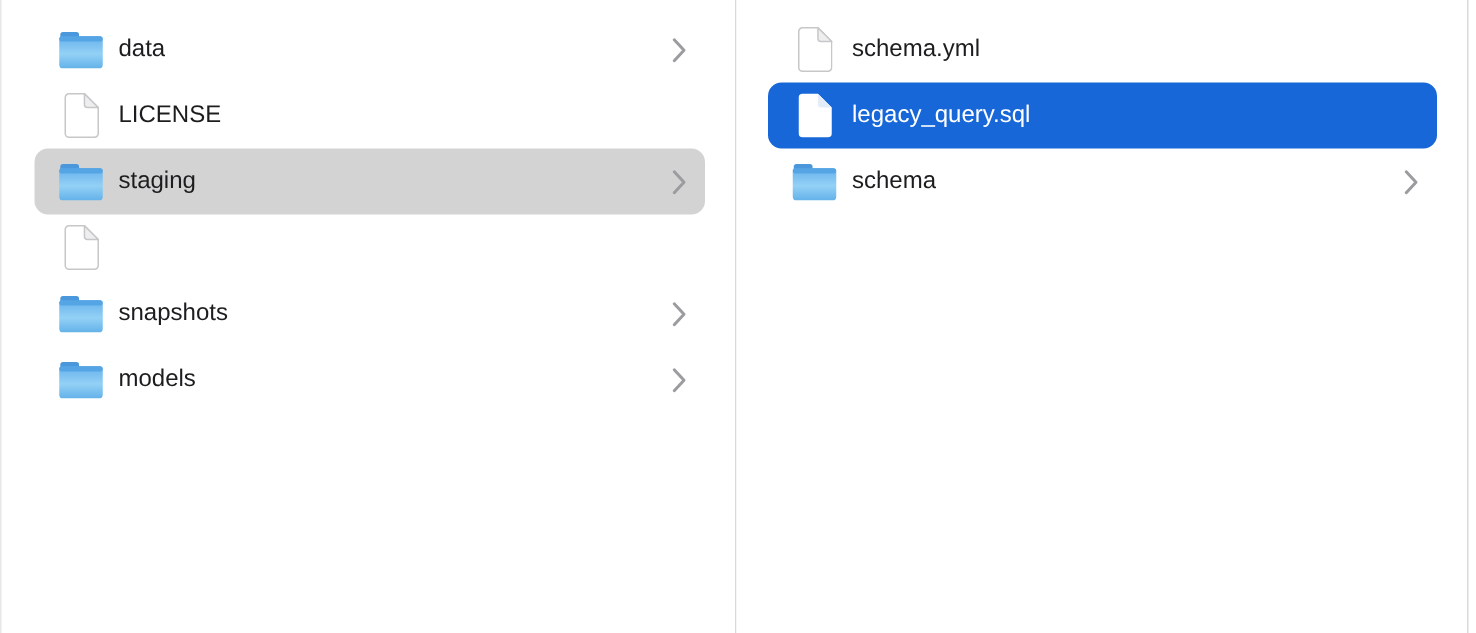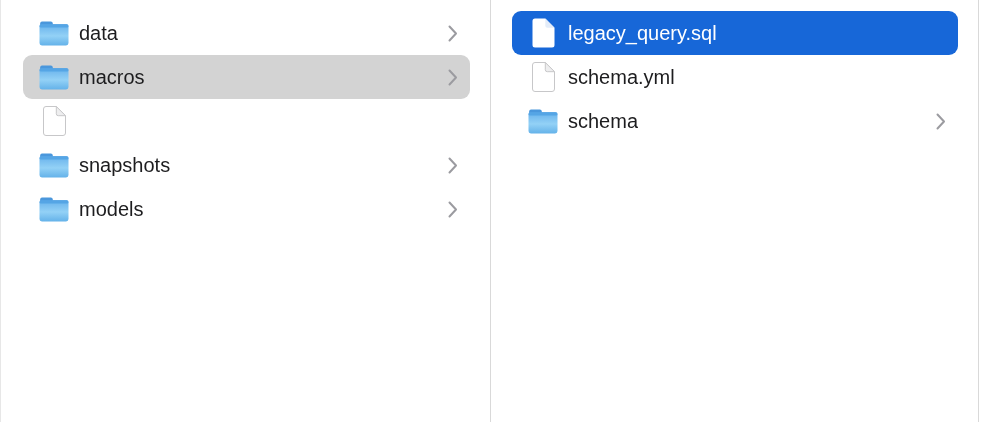--- a/index.html
+++ b/index.html
@@ -42,21 +42,21 @@
   .icon-slot {
     width: 30px;
     height: 30px;
     display: flex;
     align-items: center;
     justify-content: center;
     flex: 0 0 30px;
   }
   .label {
     margin-left: 10px;
-    font-size: 20px;
+    font-size: 16px;
     color: var(--text, #1d1d1f);
     white-space: nowrap;
     overflow: hidden;
     text-overflow: ellipsis;
   }
   .row.selected-blue .label { color: var(--text-selected, #ffffff); }
   .chevron {
     margin-left: auto;
     display: flex;
     align-items: center;
@@ -94,38 +94,53 @@
       </svg>
     </span>
 
     <span class="label">data</span>
     <span class="chevron">
       <svg width="10" height="17" viewBox="0 0 10 17">
         <path d="M1.5,1.5 L8,8.5 L1.5,15.5" fill="none" stroke-width="2" stroke-linecap="round" stroke-linejoin="round"></path>
       </svg>
     </span>
   </div>
+        <div class="row hide-chevron">
+
+    <span class="icon-slot icon-file">
+      <svg width="24" height="30" viewBox="0 0 24 30">
+        <path class="doc-page" d="M4,0.5 H14.3 L23.5,9.7 V27 a2.5,2.5 0 0 1 -2.5,2.5 H4 A2.5,2.5 0 0 1 1.5,27 V3 A2.5,2.5 0 0 1 4,0.5 Z"></path>
+        <path class="doc-fold" d="M14.3,0.5 L23.5,9.7 H16.3 a2,2 0 0 1 -2,-2 Z"></path>
+      </svg>
+    </span>
+    <span class="label">LICENSE</span>
+    <span class="chevron">
+      <svg width="10" height="17" viewBox="0 0 10 17">
+        <path d="M1.5,1.5 L8,8.5 L1.5,15.5" fill="none" stroke-width="2" stroke-linecap="round" stroke-linejoin="round"></path>
+      </svg>
+    </span>
+  </div>
         <div class="row selected-gray">
     <span class="icon-slot icon-folder">
       <svg width="30" height="25" viewBox="0 0 30 25">
         <defs>
           <linearGradient id="folderGrad" x1="0" y1="0" x2="0" y2="1">
             <stop offset="0" stop-color="#4f9de2"></stop>
             <stop offset="0.14" stop-color="#72b9ee"></stop>
             <stop offset="0.55" stop-color="#93d1f6"></stop>
             <stop offset="1" stop-color="#64b2e9"></stop>
           </linearGradient>
         </defs>
         <rect x="1.2" y="0.4" width="12.5" height="7.5" rx="1.8" fill="#4a97dc"></rect>
         <rect x="0.5" y="3.2" width="29" height="21.3" rx="2.4" fill="url(#folderGrad)"></rect>
         <rect x="0.5" y="3.2" width="29" height="3.4" rx="1.7" fill="#55a5e5"></rect>
       </svg>
     </span>
 
-    <span class="label">macros</span>
+    <span class="label">staging</span>
     <span class="chevron">
       <svg width="10" height="17" viewBox="0 0 10 17">
         <path d="M1.5,1.5 L8,8.5 L1.5,15.5" fill="none" stroke-width="2" stroke-linecap="round" stroke-linejoin="round"></path>
       </svg>
     </span>
   </div>
         <div class="row hide-chevron">
 
     <span class="icon-slot icon-file">
       <svg width="24" height="30" viewBox="0 0 24 30">
@@ -184,50 +199,50 @@
     <span class="chevron">
       <svg width="10" height="17" viewBox="0 0 10 17">
         <path d="M1.5,1.5 L8,8.5 L1.5,15.5" fill="none" stroke-width="2" stroke-linecap="round" stroke-linejoin="round"></path>
       </svg>
     </span>
   </div>
       </div>
   </div>
   <div class="column right">
     <div class="rows">
+        <div class="row hide-chevron">
+
+    <span class="icon-slot icon-file">
+      <svg width="24" height="30" viewBox="0 0 24 30">
+        <path class="doc-page" d="M4,0.5 H14.3 L23.5,9.7 V27 a2.5,2.5 0 0 1 -2.5,2.5 H4 A2.5,2.5 0 0 1 1.5,27 V3 A2.5,2.5 0 0 1 4,0.5 Z"></path>
+        <path class="doc-fold" d="M14.3,0.5 L23.5,9.7 H16.3 a2,2 0 0 1 -2,-2 Z"></path>
+      </svg>
+    </span>
+    <span class="label">schema.yml</span>
+    <span class="chevron">
+      <svg width="10" height="17" viewBox="0 0 10 17">
+        <path d="M1.5,1.5 L8,8.5 L1.5,15.5" fill="none" stroke-width="2" stroke-linecap="round" stroke-linejoin="round"></path>
+      </svg>
+    </span>
+  </div>
         <div class="row selected-blue hide-chevron">
 
     <span class="icon-slot icon-file">
       <svg width="24" height="30" viewBox="0 0 24 30">
         <path class="doc-page" d="M4,0.5 H14.3 L23.5,9.7 V27 a2.5,2.5 0 0 1 -2.5,2.5 H4 A2.5,2.5 0 0 1 1.5,27 V3 A2.5,2.5 0 0 1 4,0.5 Z"></path>
         <path class="doc-fold" d="M14.3,0.5 L23.5,9.7 H16.3 a2,2 0 0 1 -2,-2 Z"></path>
       </svg>
     </span>
     <span class="label">legacy_query.sql</span>
     <span class="chevron">
       <svg width="10" height="17" viewBox="0 0 10 17">
         <path d="M1.5,1.5 L8,8.5 L1.5,15.5" fill="none" stroke-width="2" stroke-linecap="round" stroke-linejoin="round"></path>
       </svg>
     </span>
   </div>
-        <div class="row hide-chevron">
-
-    <span class="icon-slot icon-file">
-      <svg width="24" height="30" viewBox="0 0 24 30">
-        <path class="doc-page" d="M4,0.5 H14.3 L23.5,9.7 V27 a2.5,2.5 0 0 1 -2.5,2.5 H4 A2.5,2.5 0 0 1 1.5,27 V3 A2.5,2.5 0 0 1 4,0.5 Z"></path>
-        <path class="doc-fold" d="M14.3,0.5 L23.5,9.7 H16.3 a2,2 0 0 1 -2,-2 Z"></path>
-      </svg>
-    </span>
-    <span class="label">schema.yml</span>
-    <span class="chevron">
-      <svg width="10" height="17" viewBox="0 0 10 17">
-        <path d="M1.5,1.5 L8,8.5 L1.5,15.5" fill="none" stroke-width="2" stroke-linecap="round" stroke-linejoin="round"></path>
-      </svg>
-    </span>
-  </div>
         <div class="row">
     <span class="icon-slot icon-folder">
       <svg width="30" height="25" viewBox="0 0 30 25">
         <defs>
           <linearGradient id="folderGrad" x1="0" y1="0" x2="0" y2="1">
             <stop offset="0" stop-color="#4f9de2"></stop>
             <stop offset="0.14" stop-color="#72b9ee"></stop>
             <stop offset="0.55" stop-color="#93d1f6"></stop>
             <stop offset="1" stop-color="#64b2e9"></stop>
           </linearGradient>

